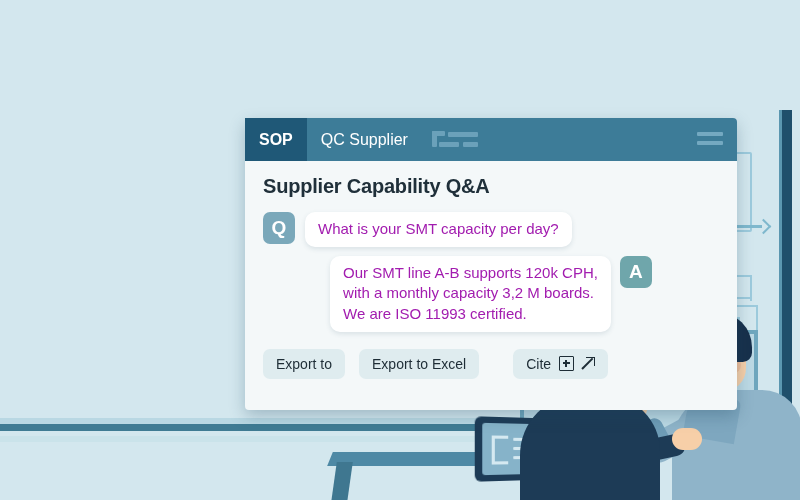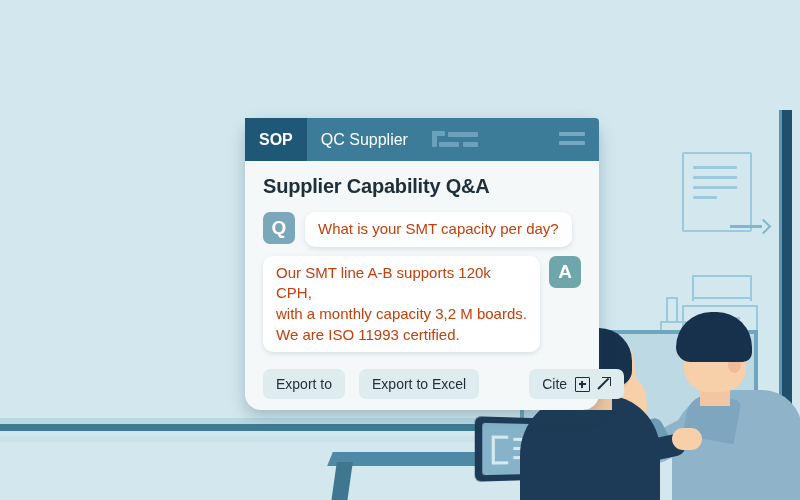--- a/index.html
+++ b/index.html
@@ -72,22 +72,22 @@
   .m-ear{left:728px;top:356px;width:13px;height:17px;background:#eebd98;border-radius:50%;}
   .m-arm{left:640px;top:420px;width:84px;height:30px;background:#8fb4c9;border-radius:16px;transform:rotate(-28deg);}
   .m-cuff{left:648px;top:418px;width:18px;height:30px;background:#6e9cb6;border-radius:8px;transform:rotate(-28deg);}
   .m-hand{left:612px;top:378px;width:34px;height:44px;background:#f7cfa8;border-radius:16px 16px 14px 14px;transform:rotate(-10deg);}
   .m-finger{left:622px;top:348px;width:13px;height:42px;background:#f7cfa8;border-radius:7px;transform:rotate(-8deg);}
   .chair{left:690px;top:440px;width:110px;height:62px;background:#1d3b56;border-radius:16px 8px 0 0;}
 
   .monitor{position:absolute;left:520px;top:330px;width:230px;height:110px;background:#bcd9e4;border:4px solid #6ea6bd;}
 
   
-  .panel{position:absolute;left:245px;top:118px;width:354px;height:292px;
-         background:#f4f8f9;border-radius:16px;
+  .panel{position:absolute;left:245px;top:118px;width:492px;height:292px;
+         background:#f4f8f9;border-radius:4px;
          box-shadow:0 6px 16px rgba(30,70,95,.28);}
   .tabbar{position:relative;height:43px;background:#3d7c98;border-radius:4px 4px 0 0;
           display:flex;align-items:center;}
   .tab{color:#ffffff;font-size:16px;padding:0 14px;height:43px;line-height:43px;
        white-space:nowrap;}
   .tab.active{background:#1f5877;font-weight:bold;}
   .tab-icon{margin-left:10px;width:48px;height:18px;position:relative;}
   .tab-icon i{position:absolute;background:#6ba1ba;display:block;border-radius:1px;}
   .menu-icon{position:absolute;right:14px;top:14px;width:26px;height:14px;}
   .menu-icon i{position:absolute;left:0;width:26px;height:4px;background:#74a9c1;border-radius:1px;}
@@ -96,29 +96,29 @@
 
   .panel-body{padding:14px 18px 0 18px;position:relative;}
   .panel-title{font-size:20px;font-weight:bold;color:#20303a;letter-spacing:-.2px;}
 
   .qa-row{display:flex;align-items:flex-start;margin-top:14px;}
   .badge{width:32px;height:32px;border-radius:7px;color:#fff;font-size:19px;font-weight:bold;
          display:flex;align-items:center;justify-content:center;flex:none;}
   .badge-q{background:#7aa8ba;}
   .badge-a{background:#6fa6ab;}
   .bubble{background:#ffffff;border-radius:10px;padding:7px 13px;font-size:15px;
-          color:#c2410c;box-shadow:0 2px 5px rgba(40,80,100,.13);line-height:1.38;}
+          color:#a21caf;box-shadow:0 2px 5px rgba(40,80,100,.13);line-height:1.38;}
   .q-bubble{margin-left:10px;}
   .a-row{justify-content:center;margin-top:9px;}
   .a-bubble{margin-right:9px;}
 
   .btn-row{display:flex;align-items:flex-start;margin-top:17px;}
   .btn{background:#dfecef;border-radius:7px;padding:7px 13px;font-size:14px;color:#1e2d36;
        margin-right:14px;white-space:nowrap;display:flex;align-items:center;}
-  .btn.cite{margin-left:36px;margin-right:0;}
+  .btn.cite{margin-left:20px;margin-right:0;}
   .ic-box{display:inline-block;width:13px;height:13px;border:1.8px solid #1e2d36;
           position:relative;margin-left:8px;border-radius:1px;}
   .ic-box:before,.ic-box:after{content:"";position:absolute;background:#1e2d36;}
   .ic-box:before{left:2.6px;top:5px;width:7px;height:1.8px;}
   .ic-box:after{left:5px;top:2.6px;width:1.8px;height:7px;}
   .ic-arrow{display:inline-block;width:14px;height:14px;position:relative;margin-left:7px;}
   .ic-arrow:before{content:"";position:absolute;left:1px;top:11px;width:15px;height:1.9px;
         background:#1e2d36;transform:rotate(-45deg);transform-origin:left center;}
   .ic-arrow:after{content:"";position:absolute;right:0px;top:0px;width:8px;height:8px;
         border-top:1.9px solid #1e2d36;border-right:1.9px solid #1e2d36;}

